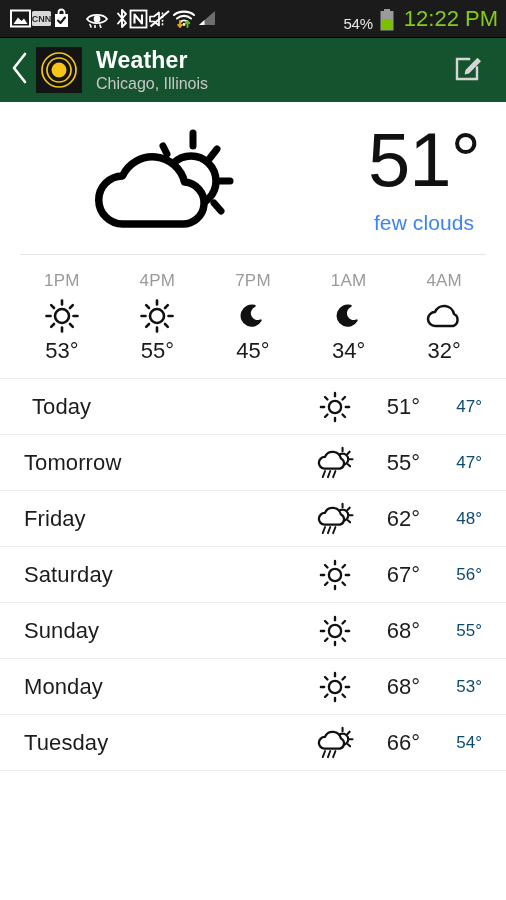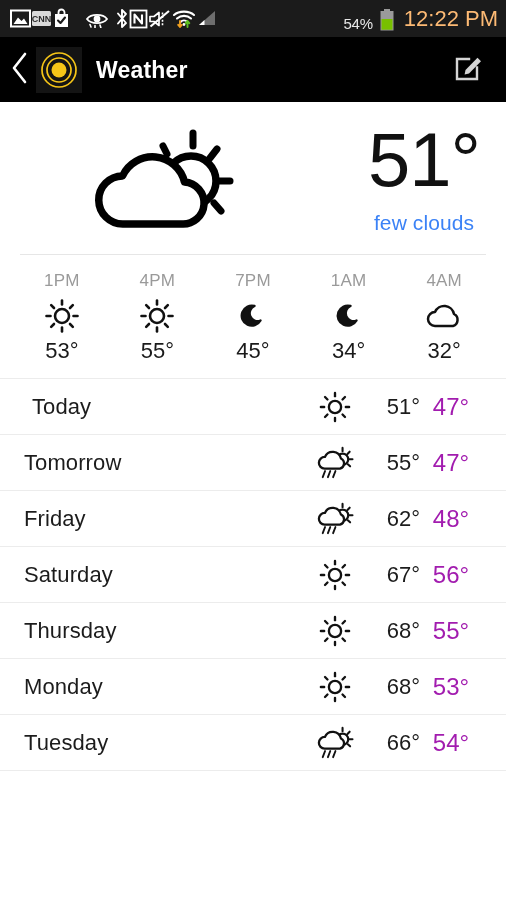--- a/index.html
+++ b/index.html
@@ -18,27 +18,27 @@
     padding:0 8px 0 10px;
     border-bottom:1px solid #000;
   }
   .sb-left { display:flex; align-items:center; }
   .sb-right { margin-left:auto; display:flex; align-items:flex-end; gap:6px; }
   .sb-ico { display:block; }
   #battery-pct {
     color:#e8e8e8; font-size:15px; letter-spacing:-0.2px;
   }
   #clock {
-    color:#fdba74; font-size:22px; letter-spacing:0px; margin-left:3px;
+    color:#84cc16; font-size:22px; letter-spacing:0px; margin-left:3px;
   }
 
   
   #header {
     height:64px; width:100%;
-    background:#000000;
+    background:#14532d;
     display:flex; align-items:center;
     padding:0 14px 0 8px;
   }
   #back-chevron { flex:0 0 auto; padding:0 6px 0 2px; cursor:pointer; }
   #app-icon-wrap {
     width:46px; height:46px; flex:0 0 auto;
     background:#141414;
     display:flex; align-items:center; justify-content:center;
   }
   #title-block { margin-left:14px; display:flex; flex-direction:column; justify-content:center; }
@@ -96,21 +96,21 @@
   .day-row:first-child { border-top:1px solid #ececec;padding-left:32px; }
   .day-name { font-size:22px; color:#1c1c1c; letter-spacing:0.1px; }
   .day-icon {
     margin-left:auto; width:46px; display:flex;
     align-items:center; justify-content:center;
   }
   .day-hi {
     width:62px; text-align:right; font-size:22px; color:#1c1c1c;
   }
   .day-lo {
-    width:62px; text-align:center; font-size:24px; color:#a21caf;
+    width:62px; text-align:right; font-size:17px; color:#0c4a6e;
   }
   #daily-bottom-border { border-top:1px solid #ececec; margin:0 0 0 0; }
 </style>
 </head>
 <body>
 
 <div id="status-bar">
   <div class="sb-left">
 
     <svg class="sb-ico" width="21" height="19" viewBox="0 0 21 19">
@@ -186,20 +186,21 @@
   <div id="app-icon-wrap">
     <svg width="40" height="40" viewBox="0 0 40 40">
       <circle cx="20" cy="20" r="17" fill="none" stroke="#f5c518" stroke-width="1.7"></circle>
       <circle cx="20" cy="20" r="12" fill="none" stroke="#f5c518" stroke-width="1.7"></circle>
       <circle cx="20" cy="20" r="7.5" fill="#f5c518"></circle>
     </svg>
   </div>
 
   <div id="title-block">
     <span id="app-title">Weather</span>
+    <span id="app-subtitle">Chicago, Illinois</span>
   </div>
 
   <div id="edit-button">
     <svg width="34" height="34" viewBox="0 0 34 34">
       <path d="M25 16.5 V28 H5 V8 H17" fill="none" stroke="#d5d5d5" stroke-width="2.4" stroke-linecap="square"></path>
       <path d="M13.5 19 L25.5 6.8 L29 10.2 L17 22.5 L12.6 23.6 Z" fill="#d5d5d5"></path>
     </svg>
   </div>
 </div>
 
@@ -383,21 +384,21 @@
           <path d="M27.6 6.4 L25 9"></path>
             <path d="M9 25 L6.4 27.6"></path>
         </g>
       </svg>
     </span>
     <span class="day-hi">67°</span>
     <span class="day-lo">56°</span>
   </div>
 
   <div class="day-row">
-    <span class="day-name">Thursday</span>
+    <span class="day-name">Sunday</span>
     <span class="day-icon">
       <svg width="32" height="32" viewBox="0 0 34 34">
         <circle cx="17" cy="17" r="6.5" fill="none" stroke="#111" stroke-width="2.5"></circle>
         <g stroke="#111" stroke-width="2.5" stroke-linecap="round">
           <path d="M17 2 V5.5"></path>
             <path d="M17 28.5 V32"></path>
           <path d="M2 17 H5.5"></path>
             <path d="M28.5 17 H32"></path>
           <path d="M6.4 6.4 L9 9"></path>
             <path d="M25 25 L27.6 27.6"></path>

